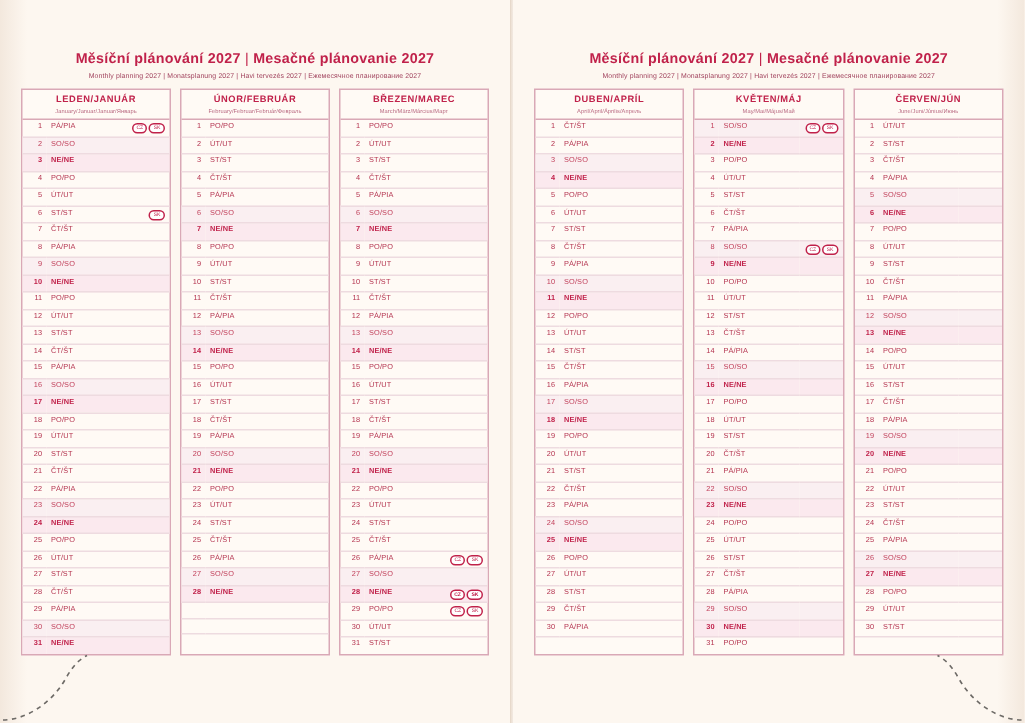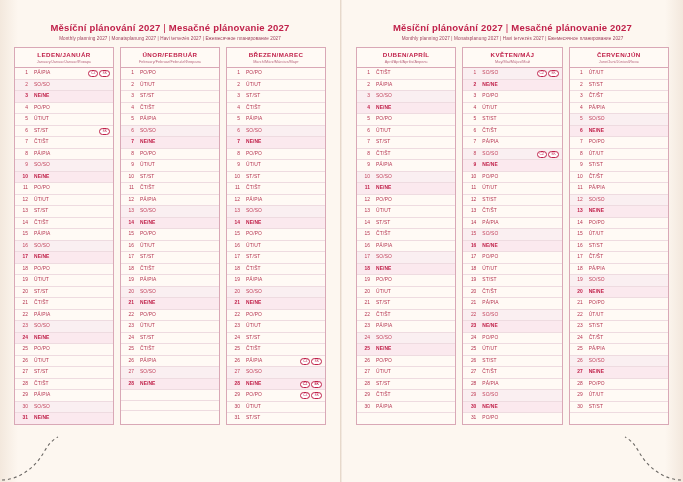--- a/index.html
+++ b/index.html
@@ -27,21 +27,21 @@
   }
   .page-left{left:0;width:341px;
     background:linear-gradient(to right,#f3e8dd 0px,#fdf7f0 18px,#fdf7f0 100%);
     border-right:1px solid #e7d9cb;
   }
   .page-right{left:342px;width:341px;
     background:linear-gradient(to left,#f3e8dd 0px,#fdf7f0 18px,#fdf7f0 100%);
   }
   .title{
     text-align:center;font-size:9.5px;font-weight:bold;color:#c0214a;
-    letter-spacing:.2px;margin-top:12px;
+    letter-spacing:.2px;margin-top:24px;
   }
   .title .sep{color:#c0214a;font-weight:normal;}
   .subtitle{
     text-align:center;font-size:4.6px;color:#a0415c;margin-top:3px;margin-bottom:6px;
     letter-spacing:.1px;
   }
   .cols{
     display:flex;gap:6px;padding:0 6px;
   }
   .col{

